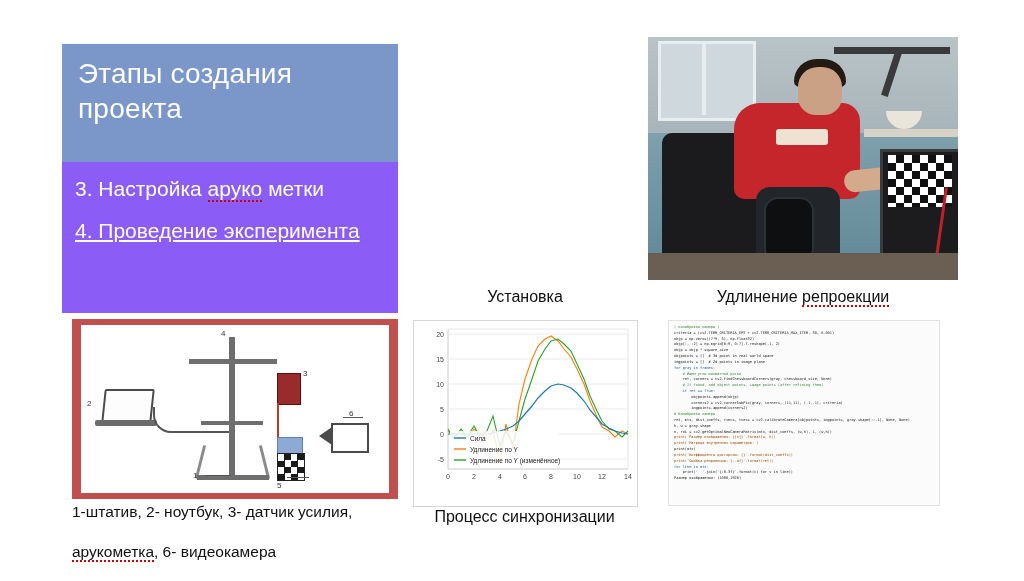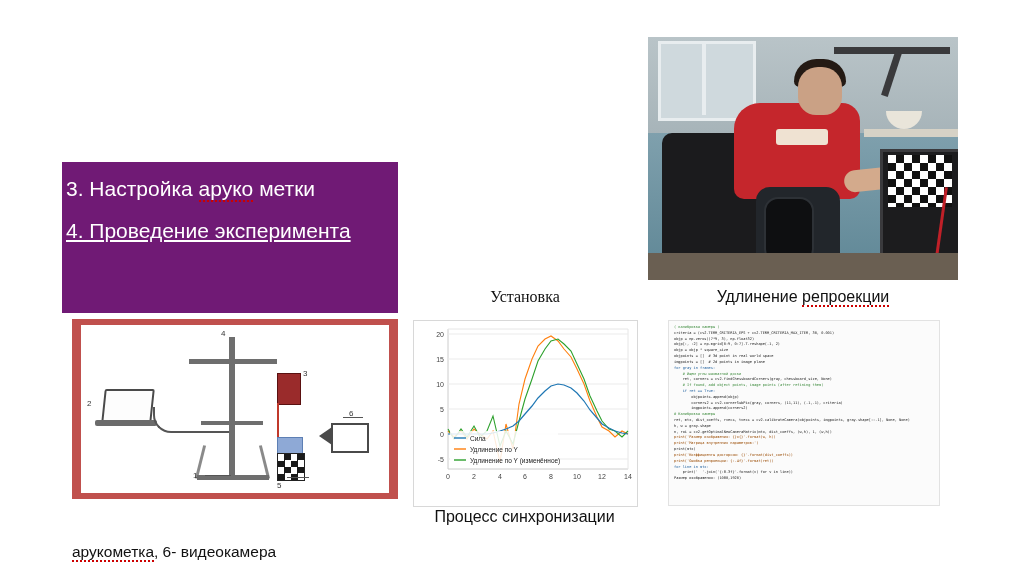--- a/index.html
+++ b/index.html
@@ -36,23 +36,23 @@
     font-size: 28px;
     line-height: 1.26;
     font-weight: 400;
     letter-spacing: 0.2px;
   }
 
   .steps-box {
     position: absolute;
     left: 62px; top: 162px;
     width: 336px; height: 151px;
-    background: #701a75;
+    background: #8b5cf6;
     box-sizing: border-box;
-    padding: 14px 16px 0 4px;
+    padding: 14px 16px 0 13px;
   }
   .step-line {
     color: #ffffff;
     font-size: 21px;
     line-height: 1.25;
     font-weight: 400;
   }
   .step-line.second { margin-top: 16px; text-decoration: underline; }
   .spell {
     border-bottom: 2px dotted #d9534f;
@@ -272,21 +272,20 @@
     font-family: "DejaVu Sans Mono", monospace;
   }
 
   .caption-photo1 {
     position: absolute;
     left: 414px; top: 288px;
     width: 222px;
     text-align: center;
     font-size: 16px;
     color: #111;
-    font-family: Liberation Serif, serif;
   }
 
   
   .photo2 {
     position: absolute;
     left: 648px; top: 37px;
     width: 310px; height: 243px;
     overflow: hidden;
     background: #8d9a9e;
   }
@@ -427,20 +426,23 @@
     font-size: 16px;
     color: #111;
     font-weight: 400;
   }
 </style>
 </head>
 <body>
 
 <div class="slide">
 
+  <div class="title-box">
+    <div class="title-text">Этапы создания проекта</div>
+  </div>
 
   <div class="steps-box">
     <div class="step-line">
       <span>3. Настройка </span><span class="spell spell-red">аруко</span><span> метки</span>
     </div>
     <div class="step-line second">4. Проведение эксперимента</div>
   </div>
 
   <div class="diagram">
     <div class="diagram-inner">
@@ -468,21 +470,21 @@
       <div class="dgm-num" style="left:112px; top:146px;">1</div>
       <div class="dgm-num" style="left:196px; top:156px;">5</div>
       <div class="dgm-num" style="left:268px; top:84px;">6</div>
       <div class="dgm-leader" style="left:124px; top:150px; width:26px;"></div>
       <div class="dgm-leader" style="left:206px; top:152px; width:22px;"></div>
       <div class="dgm-leader" style="left:262px; top:92px; width:20px;"></div>
     </div>
   </div>
 
   <div class="caption-left">
-    <br>
+    <span>1-штатив, 2- ноутбук, 3- датчик усилия,</span><br>
     <br>
     <span class="spell spell-red">арукометка</span><span>, 6- видеокамера</span>
   </div>
 
   <div class="caption-photo1">Установка</div>
 
   <div class="photo2">
     <div class="p2-wall-top"></div>
     <div class="p2-wall-bot"></div>
     <div class="p2-window"></div>

